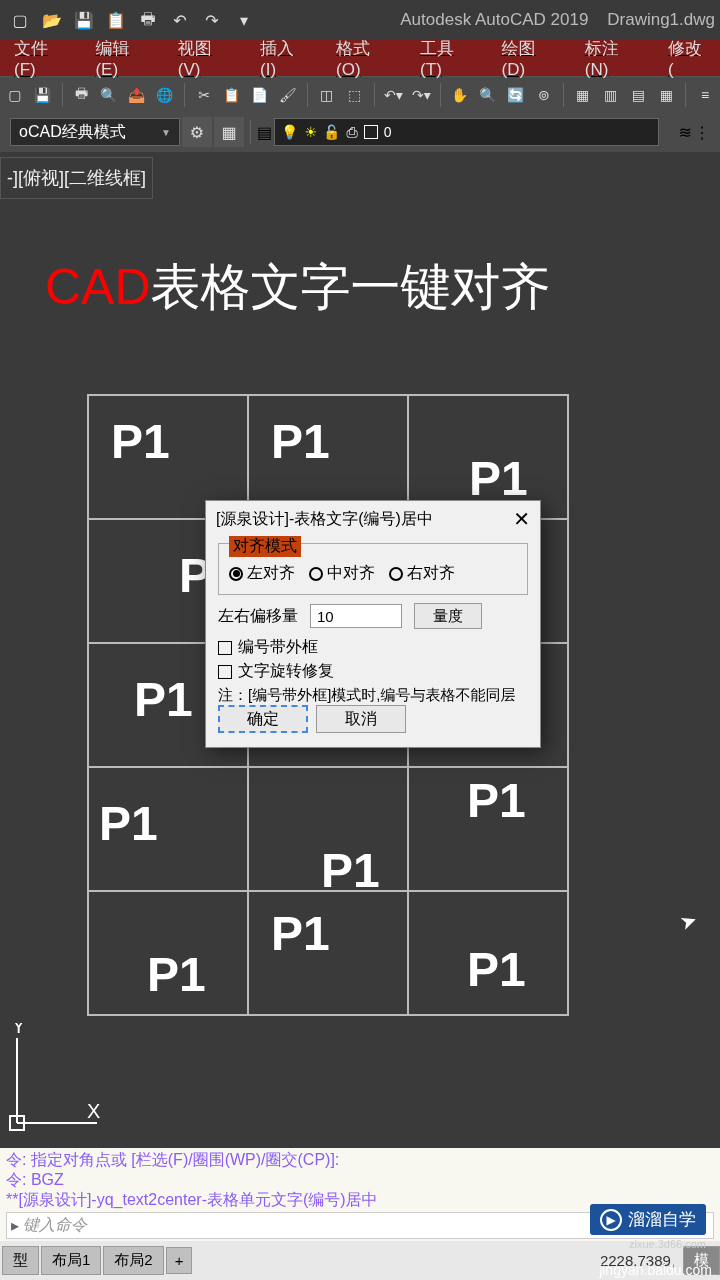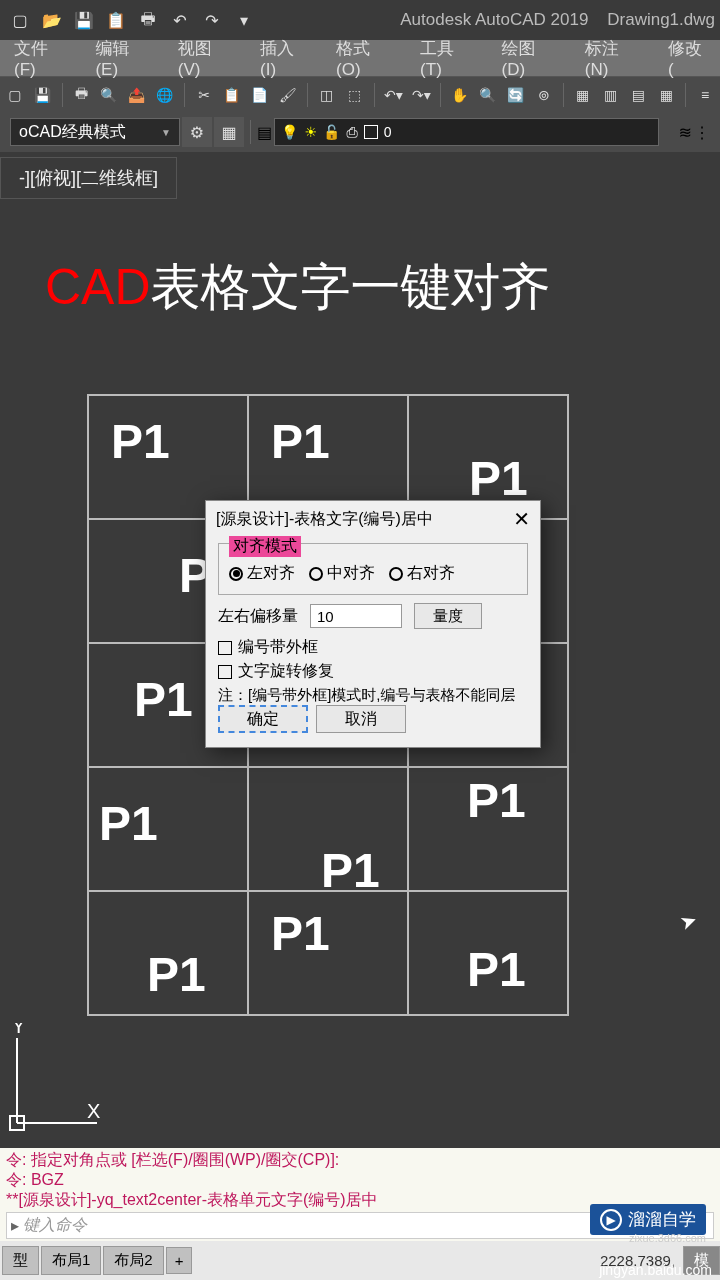--- a/index.html
+++ b/index.html
@@ -3,82 +3,82 @@
 <meta charset="utf-8">
 <style>
 * { margin: 0; padding: 0; box-sizing: border-box; font-family: "Microsoft YaHei", sans-serif; }
 body { background: #3a3a3a; width: 720px; height: 1280px; overflow: hidden; position: relative; }
 
 .title-bar { background: #3a3a3a; height: 40px; display: flex; align-items: center; padding: 0 5px; }
 .title-bar-icons { display: flex; gap: 2px; }
 .title-bar-icons .ico { width: 30px; height: 28px; display: flex; align-items: center; justify-content: center; color: #ddd; font-size: 16px; }
 .app-title { color: #bbb; margin-left: auto; font-size: 17px; }
 
-.menu-bar { background: #737373; height: 36px; display: flex; align-items: flex-end; }
+.menu-bar { background: #7f1d1d; height: 36px; display: flex; align-items: flex-end; text-decoration: underline; }
 .menu-item { color: #ddd; padding: 0 14px; font-size: 17px; height: 36px; display: flex; align-items: center; cursor: pointer; }
 
 .toolbar-row { background: #4a4a4a; height: 36px; display: flex; align-items: center; gap: 2px; padding: 0 2px; border-top: 1px solid #555; }
 .toolbar-row .ico { width: 26px; height: 26px; display: flex; align-items: center; justify-content: center; color: #ddd; font-size: 14px; }
 .divider { width: 1px; height: 24px; background: #666; margin: 0 4px; }
 
 .toolbar-row2 { background: #4a4a4a; height: 40px; display: flex; align-items: center; gap: 2px; padding: 0 10px; }
 .mode-dropdown { background: #2a2a2a; color: #fff; height: 28px; width: 170px; display: flex; align-items: center; padding: 0 8px; font-size: 16px; border: 1px solid #666; position: relative; }
 .mode-dropdown::after { content: "▼"; position: absolute; right: 8px; font-size: 10px; color: #aaa; }
 .gear-ico { width: 30px; height: 30px; display: flex; align-items: center; justify-content: center; color: #ddd; font-size: 16px; background: #555; }
 .layer-combo { background: #222; height: 28px; width: 385px; display: flex; align-items: center; padding: 0 6px; color: #fff; font-size: 14px; border: 1px solid #666; gap: 6px; }
 
-.viewport-label { color: #eee; font-size: 18px; padding: 8px 18px; background: #3a3a3a; border: 1px solid #555; display: inline-block; margin-top: 5px;}
+.viewport-label { color: #eee; font-size: 18px; padding: 8px 6px; background: #3a3a3a; border: 1px solid #555; display: inline-block; margin-top: 5px;}
 
 .canvas { position: relative; width: 720px; height: 960px; background: #3a3a3a; }
 
 .big-title { position: absolute; top: 55px; left: 45px; font-size: 50px; color: #fff; font-family: "SimSun", serif; }
 .big-title .red { color: #ff0000; }
 
 .grid { position: absolute; top: 195px; left: 87px; border-collapse: collapse; }
 .grid td { border: 2px solid #bbb; width: 160px; height: 124px; position: relative; }
 .cell-text { position: absolute; color: #fff; font-size: 48px; font-weight: bold; font-family: Arial, sans-serif; }
 
 
 .dialog { position: absolute; top: 500px; left: 205px; width: 336px; background: #f0f0f0; border: 1px solid #888; box-shadow: 5px 5px 20px rgba(0,0,0,0.5); z-index: 100; }
 .dialog-title { display: flex; align-items: center; padding: 6px 10px; font-size: 16px; color: #000; }
 .dialog-close { margin-left: auto; font-size: 20px; cursor: pointer; }
 .dialog-body { padding: 6px 12px 14px 12px; font-size: 16px; color: #000; }
 .fieldset { border: 1px solid #aaa; padding: 8px 10px 10px 10px; margin-bottom: 5px; position: relative;}
-.fieldset-legend { position: relative; top: -16px; background: #ec4899; padding: 0 4px; font-size: 16px; display: inline-block; }
+.fieldset-legend { position: relative; top: -16px; background: #c2410c; padding: 0 4px; font-size: 16px; display: inline-block; }
 .radios { display: flex; gap: 14px; margin-top: -10px; }
 .radio-opt { display: flex; align-items: center; gap: 4px; }
 .radio-circle { width: 14px; height: 14px; border: 2px solid #000; border-radius: 50%; display: flex; align-items: center; justify-content: center; }
 .radio-circle.checked::after { content: ""; width: 7px; height: 7px; background: #000; border-radius: 50%; }
 .offset-row { display: flex; align-items: center; gap: 12px; margin: 8px 0; }
 .offset-input { width: 92px; height: 24px; border: 1px solid #999; padding: 0 6px; font-size: 15px; }
 .measure-btn { width: 68px; height: 26px; background: #e8e8e8; border: 1px solid #999; font-size: 15px; cursor: pointer; }
 .check-row { display: flex; align-items: center; gap: 6px; margin: 3px 0; }
 .check-box { width: 14px; height: 14px; border: 1px solid #000; }
 .note { font-size: 15px; margin-top: 4px; }
 .dialog-buttons { display: flex; justify-content: flex-start; gap: 8px; }
 .dlg-btn { width: 90px; height: 28px; background: #e8e8e8; border: 1px solid #999; font-size: 16px; cursor: pointer; }
 .dlg-btn.primary { border: 2px dashed #4488dd; }
 
 
 .command-area { position: absolute; bottom: 39px; left: 0; right: 0; background: #f8f8f0; padding: 2px 6px; font-family: "SimSun", monospace; font-size: 16px; }
-.cmd-line { color: #be185d; line-height: 20px; }
+.cmd-line { color: #8b5cf6; line-height: 20px; }
 .cmd-input-row { display: flex; align-items: center; background: #fff; border: 1px solid #ccc; margin-top: 2px; padding: 2px 4px; }
 .cmd-prompt { color: #666; margin-right: 4px; }
 .cmd-input-text { color: #999; font-style: italic; }
 
 
 .status-bar { position: absolute; bottom: 0; left: 0; right: 0; height: 39px; background: #e8e8e8; display: flex; align-items: center; }
 .status-tab { padding: 4px 10px; background: #c0c0c0; border: 1px solid #999; margin-left: 2px; font-size: 15px; cursor: pointer; }
 .status-tab.plus { padding: 4px 8px; }
 .coords { margin-left: auto; margin-right: 6px; font-size: 15px; color: #333; }
 
 
 .watermark { position: absolute; right: 14px; bottom: 45px; background: #1b5299; color: #fff; padding: 4px 10px; font-size: 17px; border-radius: 3px; display: flex; align-items: center; gap: 6px; }
 .watermark-icon { width: 22px; height: 22px; border: 2px solid #fff; border-radius: 50%; display: flex; align-items: center; justify-content: center; font-size: 12px; }
-.watermark-sub { position: absolute; right: 14px; bottom: 36px; color: #ccc; font-size: 11px; }
+.watermark-sub { position: absolute; right: 14px; bottom: 30px; color: #ccc; font-size: 11px; }
 .baidu-mark { position: absolute; right: 8px; bottom: 2px; color: #fff; font-size: 14px; z-index: 200; }
 
 .cursor-arrow { position: absolute; top: 710px; left: 680px; color: #fff; font-size: 20px; transform: rotate(-20deg); z-index: 50; }
 </style>
 </head>
 <body>
 
 
 
 <div class="title-bar">

